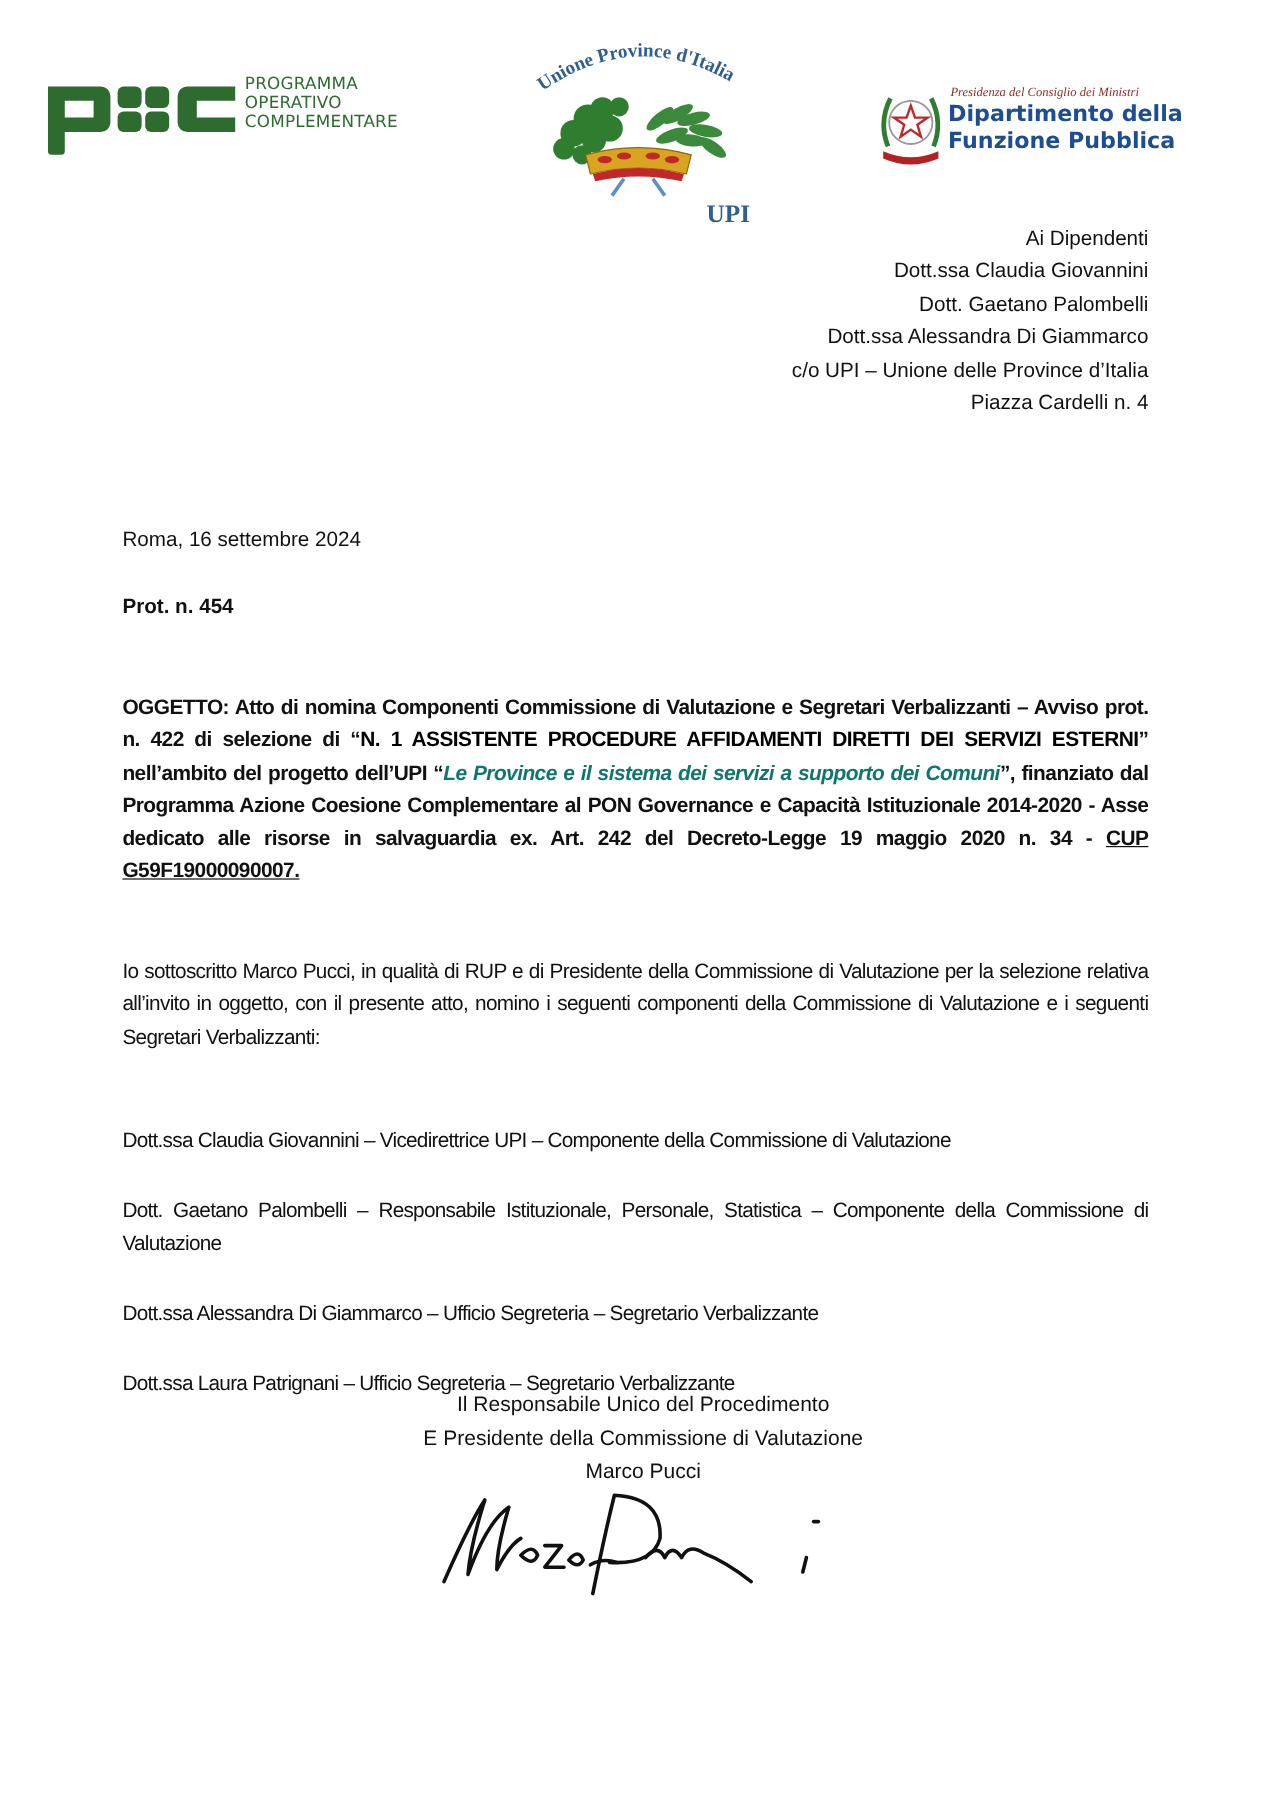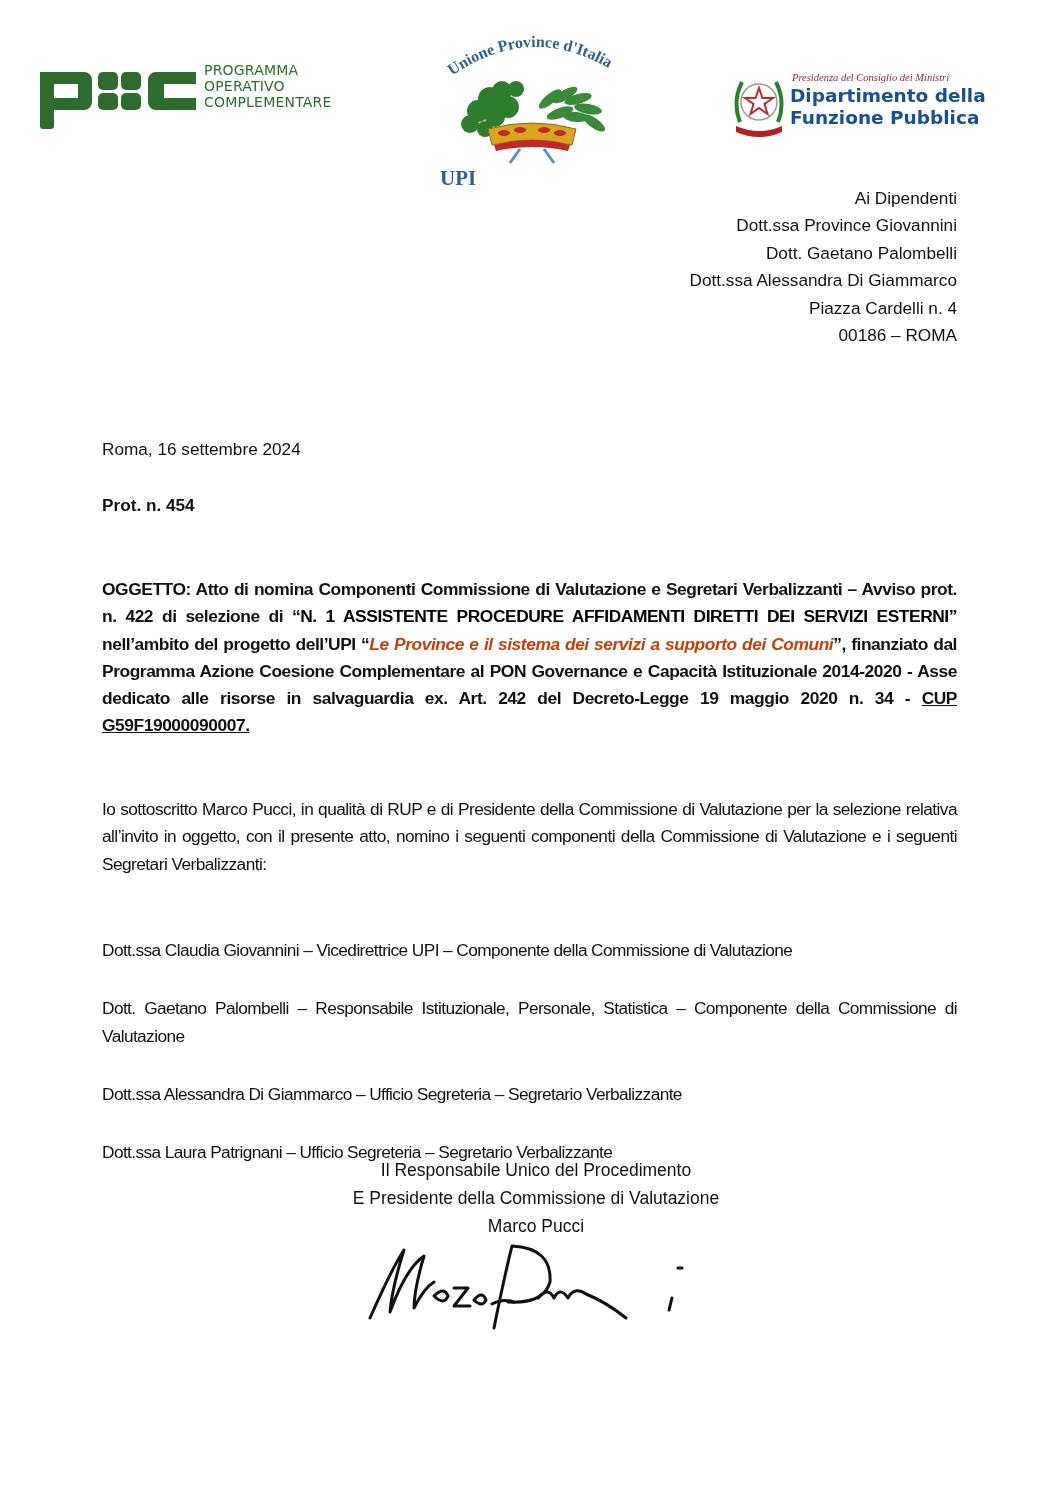--- a/index.html
+++ b/index.html
@@ -9,21 +9,21 @@
   
   .poc { position: absolute; left: 38px; top: 58px; width: 330px; height: 72px; }
   .poc-mark { position: absolute; left: 0; top: 0; }
   .poc-text { position: absolute; left: 166px; top: 4px; font-family: "DejaVu Sans", sans-serif;
               color: #2e6b2f; font-size: 14px; line-height: 16px; letter-spacing: 0.2px; }
   .poc-text div { white-space: nowrap; }
 
   .upi { position: absolute; left: 440px; top: 24px; width: 185px; height: 150px; }
   .upi-arc { position: absolute; left: 0; top: 0; }
   .upi-emblem { position: absolute; left: 10px; top: 45px; }
-  .upi-label { position: absolute; left: 0; width: 185px; top: 142px; text-align: left;
+  .upi-label { position: absolute; left: 0; width: 185px; top: 142px; text-align: right;
                font-family: "Liberation Serif", serif; font-weight: bold; font-size: 21px; color: #2f5f8f; }
 
   .dfp { position: absolute; left: 730px; top: 70px; width: 255px; height: 70px; }
   .dfp-emblem { position: absolute; left: 0; top: 2px; }
   .dfp-top { position: absolute; left: 62px; top: 2px; font-family: "Liberation Serif", serif;
              font-style: italic; font-size: 10.5px; color: #8a2b2b; white-space: nowrap; }
   .dfp-title { position: absolute; left: 60px; top: 15px; font-family: "DejaVu Sans", sans-serif;
                font-weight: bold; color: #1d4e8f; font-size: 18.5px; line-height: 22px; white-space: nowrap; }
 
   
@@ -32,21 +32,21 @@
   .recipients { right: 101px; top: 185px; text-align: right; }
   .recipients div { white-space: nowrap; }
 
   .date { left: 102px; top: 436px; }
   .prot { left: 102px; top: 492px; font-weight: bold; }
 
   .subject { left: 102px; top: 576px; width: 855px; text-align: justify; font-weight: bold;
              font-family: "Liberation Sans Narrow", "Liberation Sans", sans-serif; letter-spacing: -0.45px;
              font-size: 17.4px; line-height: 27.3px; }
   .blue { color: #000000; font-weight: bold; }
-  .blue-it { color: #c2410c; font-style: italic; font-weight: bold; }
+  .blue-it { color: #0f766e; font-style: italic; font-weight: bold; }
   .u { text-decoration: underline; }
 
   .para { left: 102px; top: 796px; width: 855px; text-align: justify; letter-spacing: -0.55px;
           font-size: 17.3px; line-height: 27.3px; }
 
   .members { left: 102px; top: 906px; width: 855px; letter-spacing: -0.6px; font-size: 17.3px; line-height: 27.3px; }
   .members .row { text-align: justify; margin-top: 31px; }
 
   .sign { left: 0; width: 1012px; top: 1156px; text-align: center; font-size: 17.5px; line-height: 28px; }
   .sign div { position: relative; left: 30px; }
@@ -135,25 +135,25 @@
   </svg>
   <div class="dfp-top">Presidenza del Consiglio dei Ministri</div>
   <div class="dfp-title">
     <div>Dipartimento della</div>
     <div>Funzione Pubblica</div>
   </div>
 </div>
 
 <div class="txt recipients">
   <div>Ai Dipendenti</div>
-  <div>Dott.ssa Province Giovannini</div>
+  <div>Dott.ssa Claudia Giovannini</div>
   <div>Dott. Gaetano Palombelli</div>
   <div>Dott.ssa Alessandra Di Giammarco</div>
+  <div>c/o UPI – Unione delle Province d’Italia</div>
   <div>Piazza Cardelli n. 4</div>
-  <div>00186 – ROMA</div>
 </div>
 
 <div class="txt date">Roma, 16 settembre 2024</div>
 <div class="txt prot">Prot. n. 454</div>
 
 <div class="txt subject"><span>OGGETTO: Atto di nomina Componenti Commissione di Valutazione e Segretari Verbalizzanti – Avviso prot. n. 422 di selezione di “</span><span class="blue">N. 1 ASSISTENTE PROCEDURE AFFIDAMENTI DIRETTI DEI SERVIZI ESTERNI</span><span>” nell’ambito del progetto dell’UPI “</span><span class="blue-it">Le Province e il sistema dei servizi a supporto dei Comuni</span><span>”, finanziato dal Programma Azione Coesione Complementare al PON Governance e Capacità Istituzionale 2014-2020 - Asse dedicato alle risorse in salvaguardia ex. Art. 242 del Decreto-Legge 19 maggio 2020 n. 34 - </span><span class="u">CUP G59F19000090007.</span></div>
 
 <div class="txt para">Io sottoscritto Marco Pucci, in qualità di RUP e di Presidente della Commissione di Valutazione per la selezione relativa all’invito in oggetto, con il presente atto, nomino i seguenti componenti della Commissione di Valutazione e i seguenti Segretari Verbalizzanti:</div>
 
 <div class="txt members">

